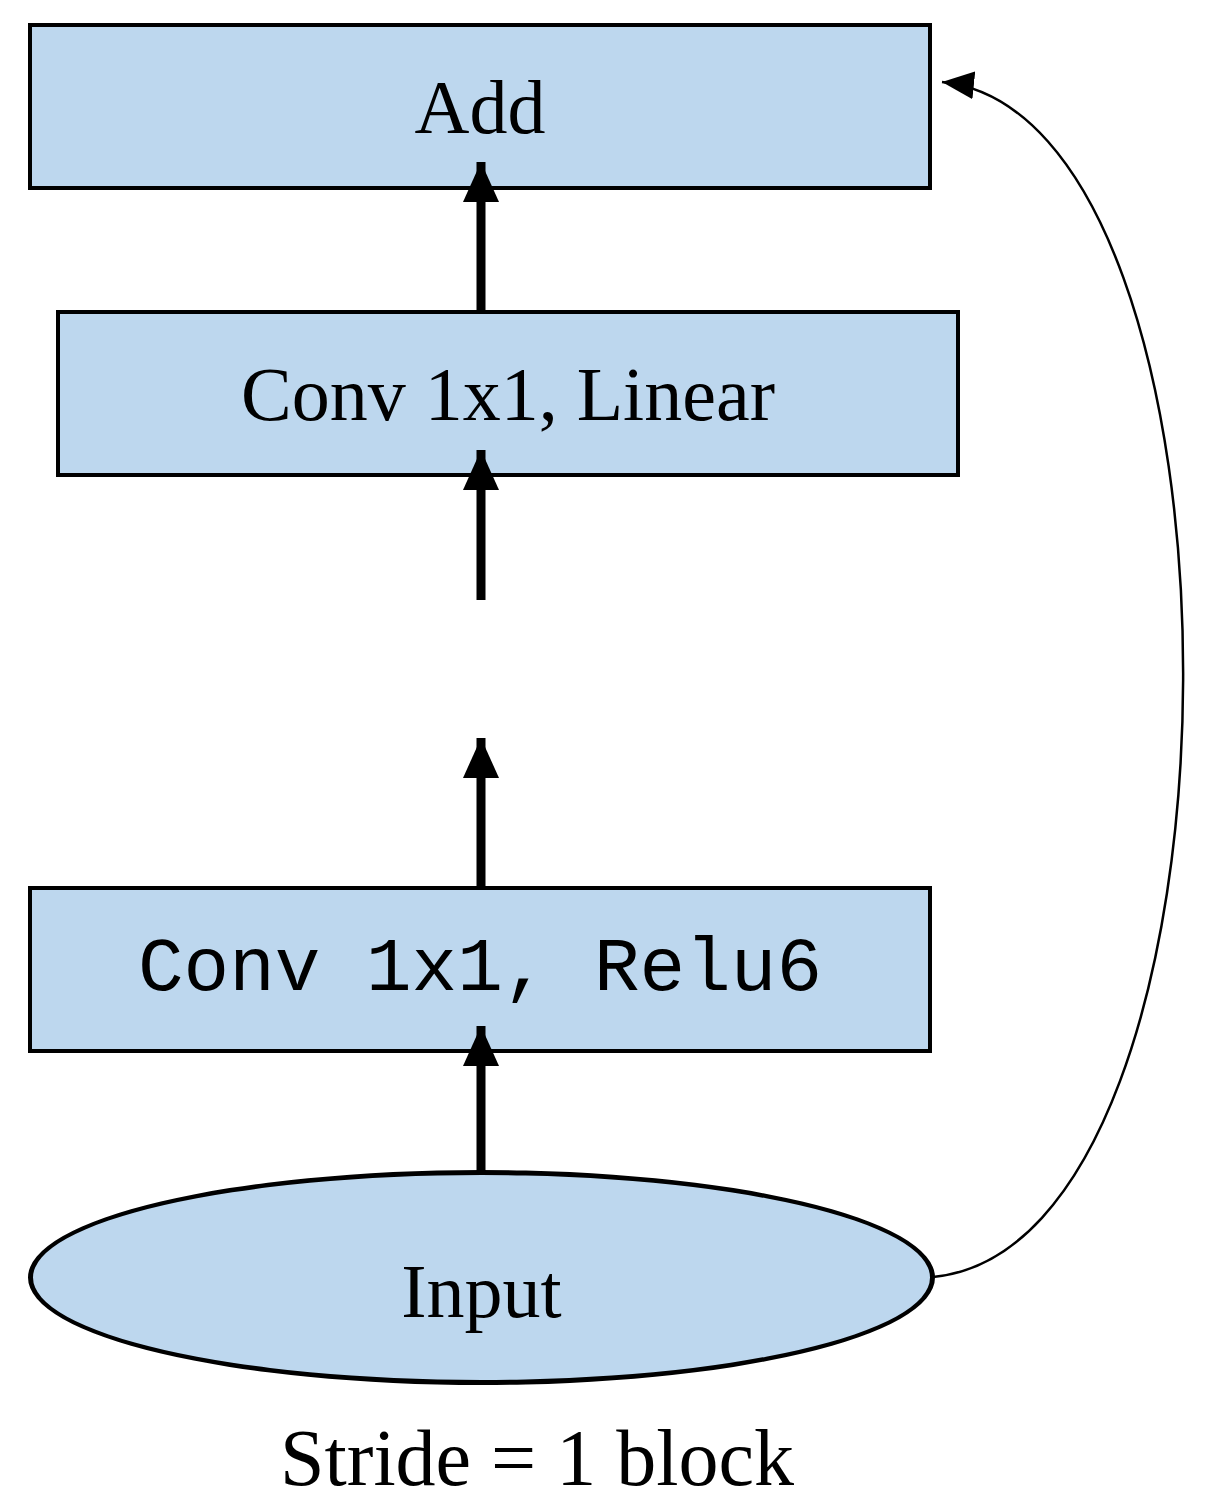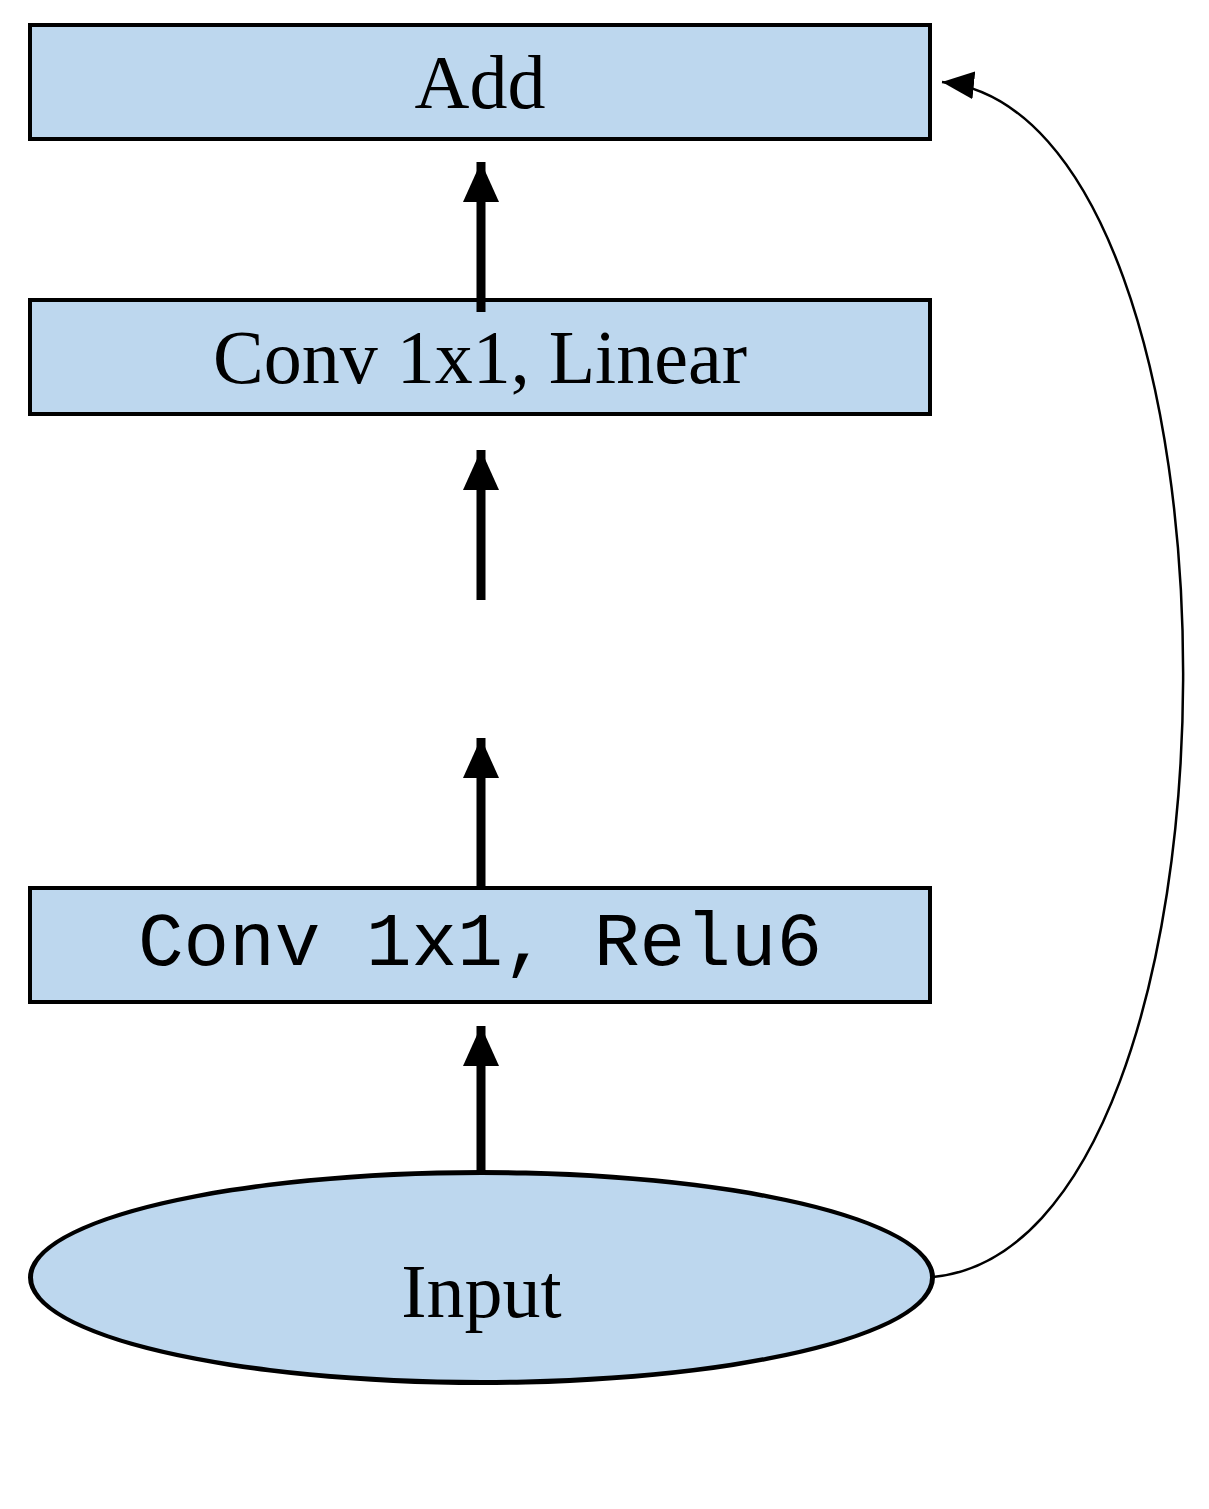--- a/index.html
+++ b/index.html
@@ -13,35 +13,35 @@
     height: 1509px;
     background: #ffffff;
     overflow: hidden;
     font-family: "Liberation Serif", serif;
     color: #000000;
   }
   .node-box {
     position: absolute;
     left: 28px;
     width: 904px;
-    height: 118px;
+    height: 167px;
     box-sizing: border-box;
     background: #BDD7EE;
     border: 4px solid #000000;
     display: flex;
     align-items: center;
     justify-content: center;
   }
   .node-box .label {
     font-size: 76px;
     line-height: 1;
     white-space: nowrap;
   }
   #node-add          { top: 23px;  }
-  #node-conv-linear  { top: 298px; }
+  #node-conv-linear  { top: 310px; margin-left: 28px; }
   #node-dwise        { top: 598px; }
   #node-conv-relu    { top: 886px; font-family: Liberation Mono, monospace; }
   .node-ellipse {
     position: absolute;
     left: 28px;
     top: 1170px;
     width: 907px;
     height: 215px;
     box-sizing: border-box;
     background: #BDD7EE;
@@ -91,20 +91,21 @@
 
 
   <div class="node-box" id="node-conv-relu">
     <span class="label">Conv 1x1, Relu6</span>
   </div>
 
   <div class="node-ellipse" id="node-input">
     <span class="label">Input</span>
   </div>
 
+  <div class="caption">Stride = 1 block</div>
 
   <svg class="edges" viewBox="0 0 1209 1509" aria-hidden="true">
     <defs>
       <marker id="bigHead" markerUnits="userSpaceOnUse" markerWidth="44" markerHeight="36" refX="40" refY="18" orient="auto">
         <path d="M0,0 L40,18 L0,36 Z" fill="#000000"></path>
       </marker>
       <marker id="smallHead" markerUnits="userSpaceOnUse" markerWidth="36" markerHeight="28" refX="32" refY="14" orient="auto">
         <path d="M0,0 L32,14 L0,28 Z" fill="#000000"></path>
       </marker>
     </defs>

